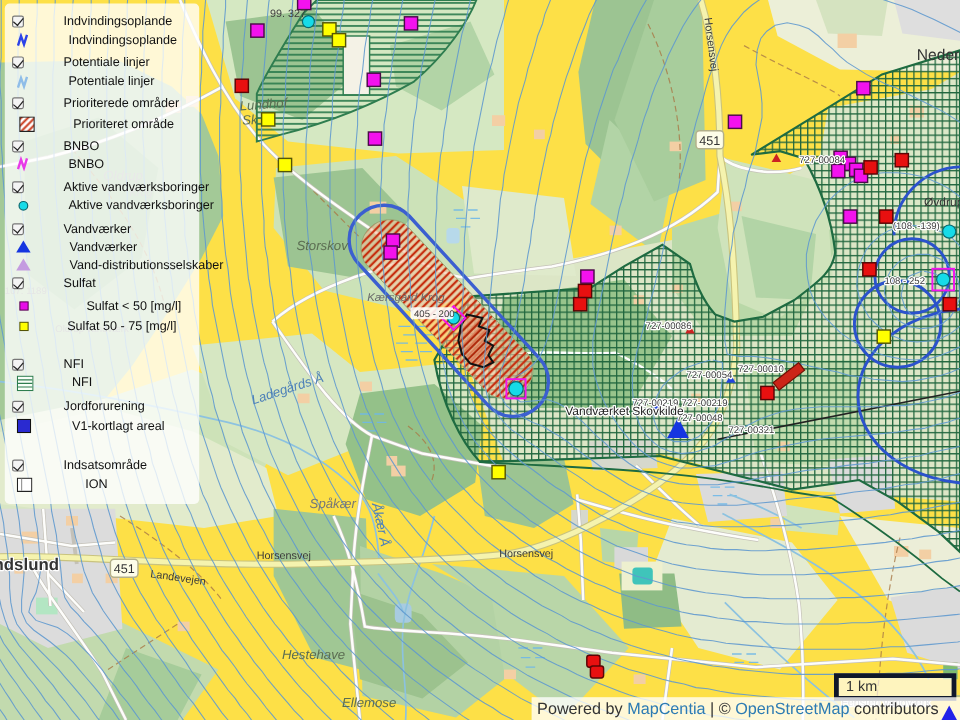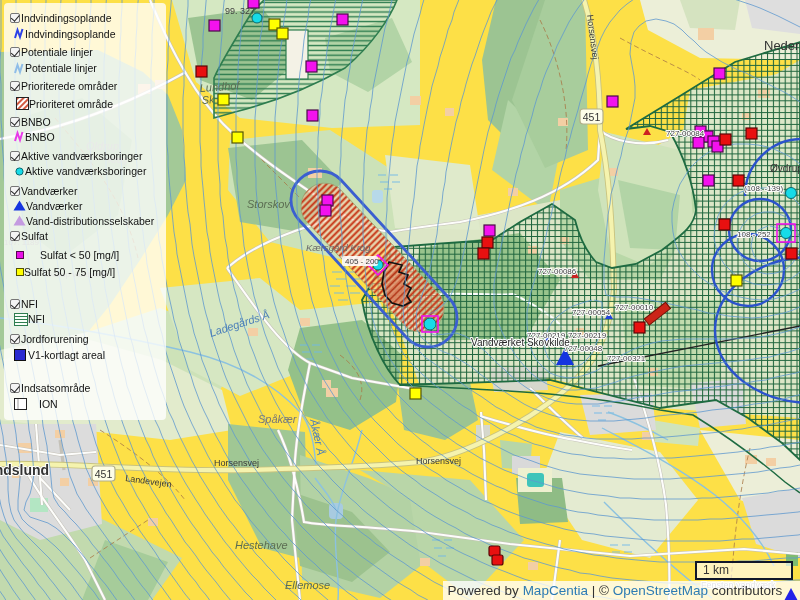--- a/index.html
+++ b/index.html
@@ -1,21 +1,21 @@
 <!DOCTYPE html>
 <html><head><meta charset="utf-8">
 <style>
 html,body{margin:0;padding:0;width:800px;height:600px;overflow:hidden;font-family:"Liberation Sans",sans-serif;}
 #map{position:relative;width:800px;height:600px;background:#fde047;}
 #legend{position:absolute;left:4px;top:3px;width:162px;height:417px;background:rgba(255,255,255,0.78);border-radius:4px;z-index:30;}
-.lrow{position:absolute;left:0;width:162px;height:14px;display:flex;align-items:center;font-size:10.5px;color:#111;white-space:nowrap;}
+.lrow{position:absolute;left:0;width:162px;height:14px;display:flex;align-items:center;font-size:10.5px;color:#111;white-space:nowrap;gap:32px;}
 .cb{width:8px;height:8px;border:1px solid #777;border-radius:2px;background:#f4f4f4;margin-left:6px;margin-right:1px;position:relative;flex:0 0 auto;}
 .cb:after{content:"";position:absolute;left:1.5px;top:-0.5px;width:3.5px;height:6.5px;border:solid #222;border-width:0 1.7px 1.7px 0;transform:rotate(40deg);}
 .ic{flex:0 0 auto;}
-#scalebar{position:absolute;left:695px;top:561px;width:88px;height:15px;background:rgba(255,255,255,0.65);border:2px solid #0f172a;z-index:25;font-size:12px;color:#333;padding-left:6px;line-height:15px;}
+#scalebar{position:absolute;left:695px;top:561px;width:88px;height:15px;background:rgba(255,255,255,0.65);border:4px solid #0f172a;z-index:25;font-size:12px;color:#333;padding-left:6px;line-height:15px;}
 #attrib{position:absolute;left:443px;top:581px;right:0;height:19px;box-sizing:border-box;background:rgba(255,255,255,0.78);z-index:26;font-size:13.5px;color:#333;text-align:right;line-height:19px;padding-right:14px;}
 #attrib a{color:#2d7bb3;text-decoration:none;}
 svg text{font-family:"Liberation Sans",sans-serif;}
 .mlab{fill:#3d3d3d;font-size:8px;}
 .halo{stroke:#ffffff;stroke-width:2px;paint-order:stroke;stroke-linejoin:round;}
 .plab{fill:#5b6d52;font-size:11px;font-style:italic;}
 .wlab{fill:#4d80b8;font-size:11px;font-style:italic;}
 </style></head>
 <body>
 <div id="map">

